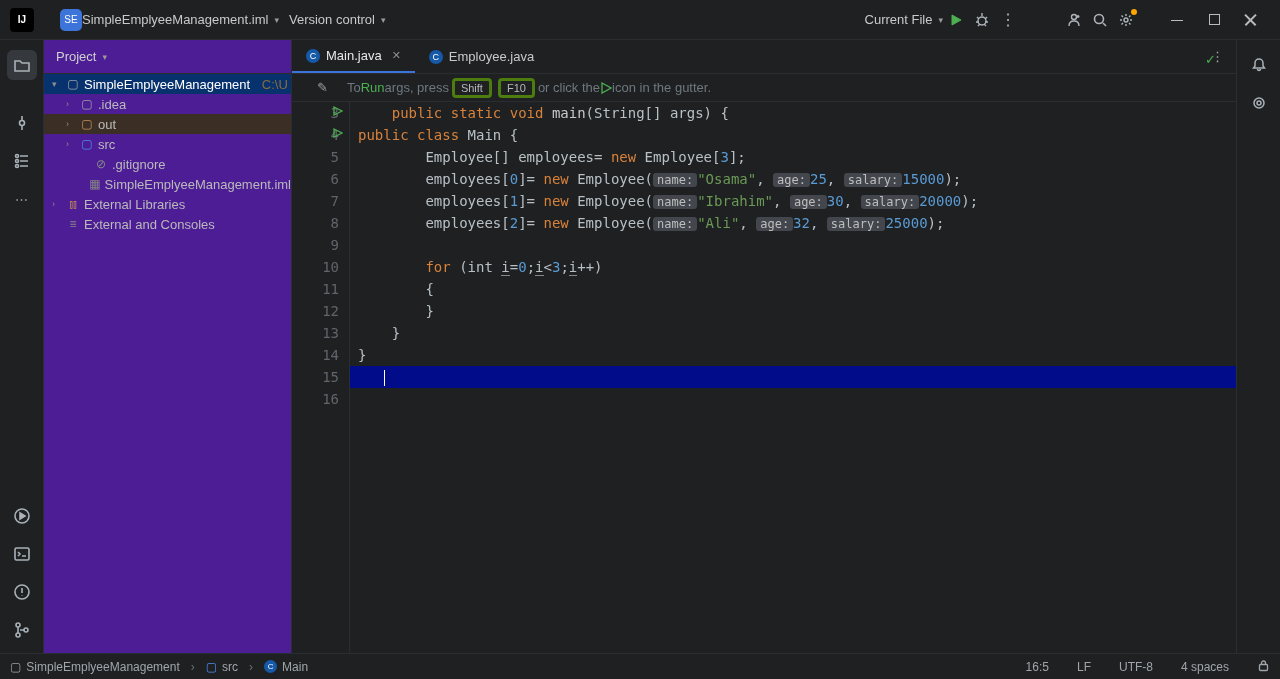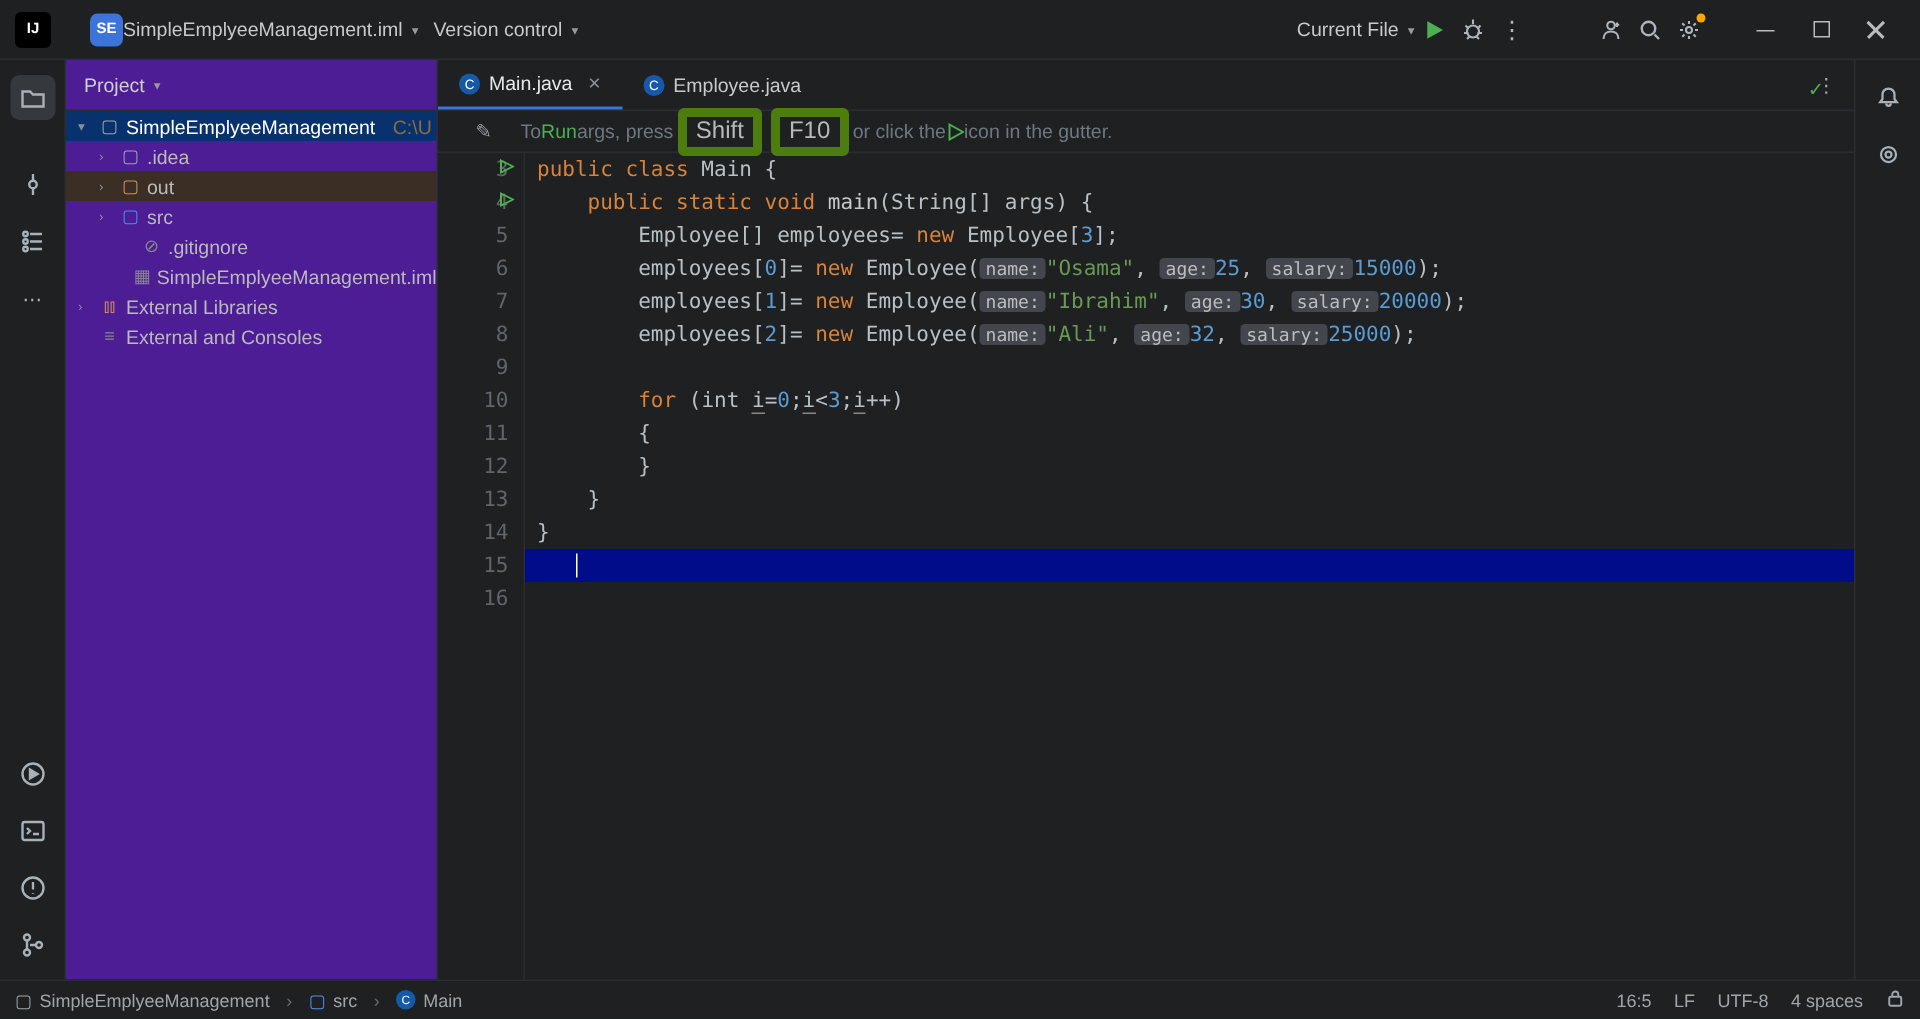--- a/index.html
+++ b/index.html
@@ -17,21 +17,21 @@
 }
 .ij-logo {
   width: 24px; height: 24px; background: #000; border-radius: 4px;
   display: flex; align-items: center; justify-content: center;
   font-size: 10px; font-weight: bold; color: #fff; position: relative;
 }
 .hamburger { width: 18px; cursor: pointer; }
 .hamburger div { height: 2px; background: #aaa; margin: 3px 0; }
 .proj-badge {
   width: 22px; height: 22px; background: #3d74d9; border-radius: 5px;
-  color: #fff; font-size: 10px; font-weight: bold;
+  color: #fff; font-size: 10px; font-weight: normal;
   display: flex; align-items: center; justify-content: center;
 }
 .top-label { color: #c9c9c9; display: flex; align-items: center; gap: 4px; }
 .chev { font-size: 9px; color: #9a9a9a; margin-left: 2px; }
 .spacer { flex: 1; }
 .top-icon { width: 18px; height: 18px; display: flex; align-items: center; justify-content: center; cursor: pointer; margin: 0 4px; }
 .top-icon svg { stroke: #aeb4ba; fill: none; }
 .run-icon svg { fill: #4caf50; stroke: #4caf50; }
 .gear-dot { position: relative; }
 .gear-dot::after { content: ""; position: absolute; top: -2px; right: -2px; width: 6px; height: 6px; background: #ffa600; border-radius: 50%; }
@@ -93,22 +93,22 @@
 .tabs-spacer { flex: 1; }
 .tab-menu { display: flex; align-items: center; padding: 0 12px; color: #aaa; cursor: pointer; }
 
 .hint-bar {
   height: 28px; display: flex; align-items: center; padding-left: 55px;
   color: #6f7880; font-size: 13px; border-bottom: 1px solid #2a2d31;
   position: relative;
 }
 .hint-bar .run-word { color: #4caf50; text-align: right; }
 .hint-key {
-  border: 6px solid #4d7c0f; border-radius: 4px; padding: 1px 6px;
-  font-size: 16px; color: #b8b8b8; margin: 0 3px;
+  border: 3px solid #4d7c0f; border-radius: 4px; padding: 1px 6px;
+  font-size: 11px; color: #b8b8b8; margin: 0 3px;
 }
 .hint-bar svg { vertical-align: middle; }
 .hint-pencil { position: absolute; left: 25px; color: #9a9fa5; }
 .hint-check { position: absolute; right: 20px; top: -22px; color: #4caf50; }
 
 .code-area { flex: 1; display: flex; min-height: 0; font-family: Consolas, monospace; font-size: 14px; line-height: 22px; }
 .gutter {
   width: 58px; background: #1e2022; border-right: 1px solid #2a2d31;
   color: #60656b; text-align: right; padding-right: 10px; position: relative;
 }
@@ -133,21 +133,21 @@
   display: flex; flex-direction: column; align-items: center; padding-top: 10px;
 }
 
 .status-bar {
   height: 26px; background: #1e2022; border-top: 1px solid #2a2d31;
   display: flex; align-items: center; padding: 0 10px; font-size: 12px; color: #a0a5ab;
 }
 .crumb { display: flex; align-items: center; gap: 5px; }
 .crumb-sep { margin: 0 6px; color: #6a6f75; }
 .status-spacer { flex: 1; }
-.status-item { margin-left: 15px; }
+.status-item { margin-left: 28px; }
 </style>
 </head>
 <body>
 
 <div class="top-bar">
   <div class="ij-logo">IJ</div>
   <div class="hamburger top-icon">
       <div></div>
       <div></div>
       <div></div>
@@ -350,22 +350,22 @@
         <div class="gutter-line">9</div>
         <div class="gutter-line">10</div>
         <div class="gutter-line">11</div>
         <div class="gutter-line">12</div>
         <div class="gutter-line">13</div>
         <div class="gutter-line">14</div>
         <div class="gutter-line">15</div>
         <div class="gutter-line">16</div>
       </div>
       <div class="code">
+        <div class="code-line"><span class="kw">    public static void </span><span class="fn">main</span><span>(String[] args) {</span></div>
         <div class="code-line"><span class="kw">public class </span><span>Main {</span></div>
-        <div class="code-line"><span class="kw">    public static void </span><span class="fn">main</span><span>(String[] args) {</span></div>
         <div class="code-line"><span>        Employee[] employees= </span><span class="kw">new</span><span> Employee[</span><span class="num">3</span><span>];</span></div>
         <div class="code-line"><span>        employees[</span><span class="num">0</span><span>]= </span><span class="kw">new</span><span> Employee(</span><span class="param-hint">name:</span><span class="str">"Osama"</span><span>,</span> <span class="param-hint">age:</span><span class="num">25</span><span>,</span> <span class="param-hint">salary:</span><span class="num">15000</span><span>);</span></div>
         <div class="code-line"><span>        employees[</span><span class="num">1</span><span>]= </span><span class="kw">new</span><span> Employee(</span><span class="param-hint">name:</span><span class="str">"Ibrahim"</span><span>,</span> <span class="param-hint">age:</span><span class="num">30</span><span>,</span> <span class="param-hint">salary:</span><span class="num">20000</span><span>);</span></div>
         <div class="code-line"><span>        employees[</span><span class="num">2</span><span>]= </span><span class="kw">new</span><span> Employee(</span><span class="param-hint">name:</span><span class="str">"Ali"</span><span>,</span> <span class="param-hint">age:</span><span class="num">32</span><span>,</span> <span class="param-hint">salary:</span><span class="num">25000</span><span>);</span></div>
         <div class="code-line"></div>
         <div class="code-line"><span class="kw">        for </span><span>(int </span><span class="ul">i</span><span>=</span><span class="num">0</span><span>;</span><span class="ul">i</span><span>&lt;</span><span class="num">3</span><span>;</span><span class="ul">i</span><span>++)</span></div>
         <div class="code-line">        {</div>
         <div class="code-line">        }</div>
         <div class="code-line">    }</div>
         <div class="code-line">}</div>

